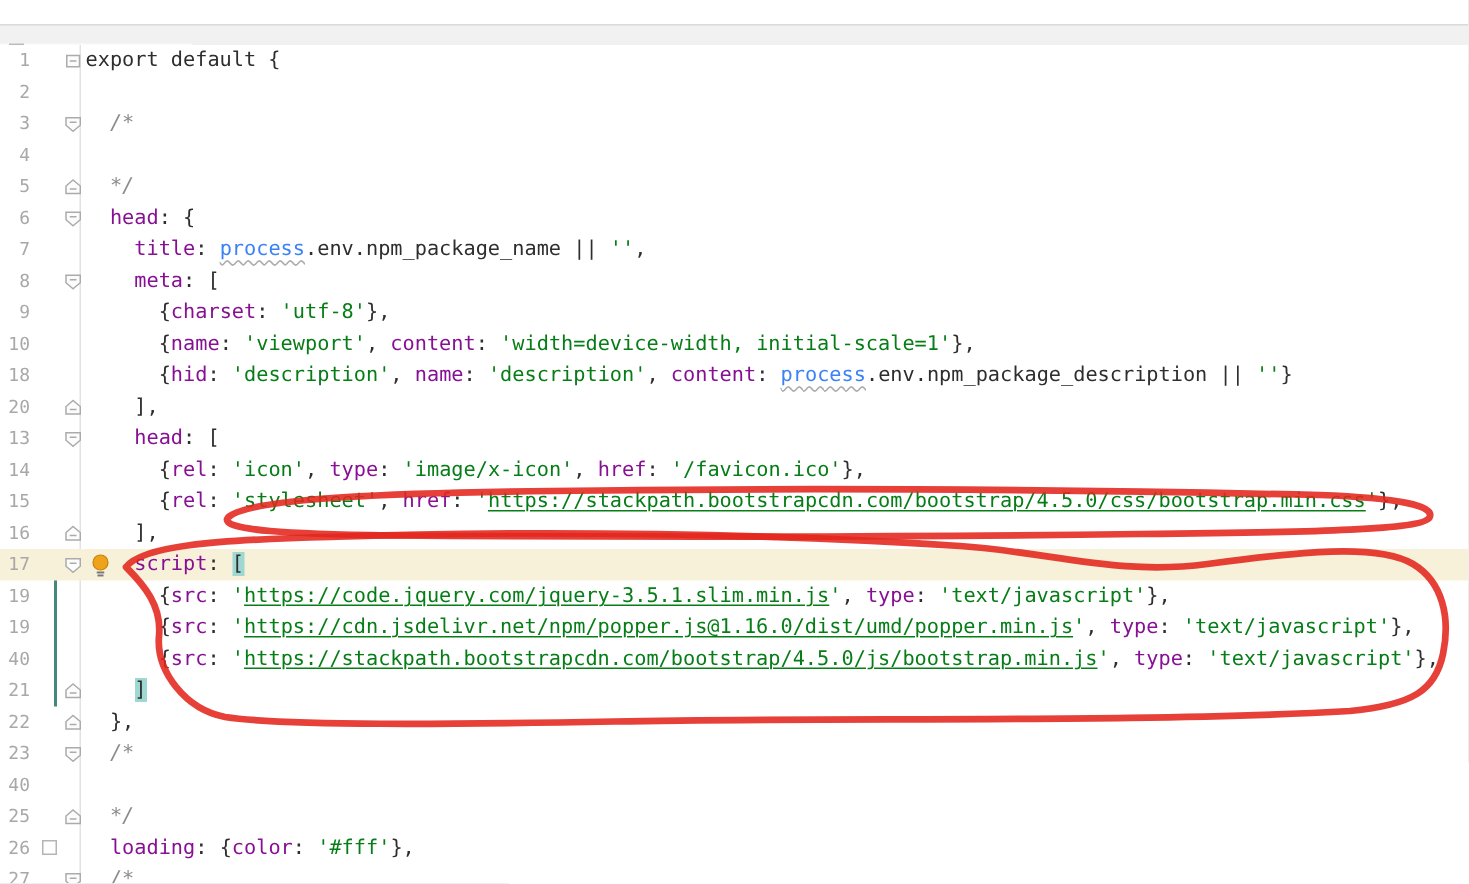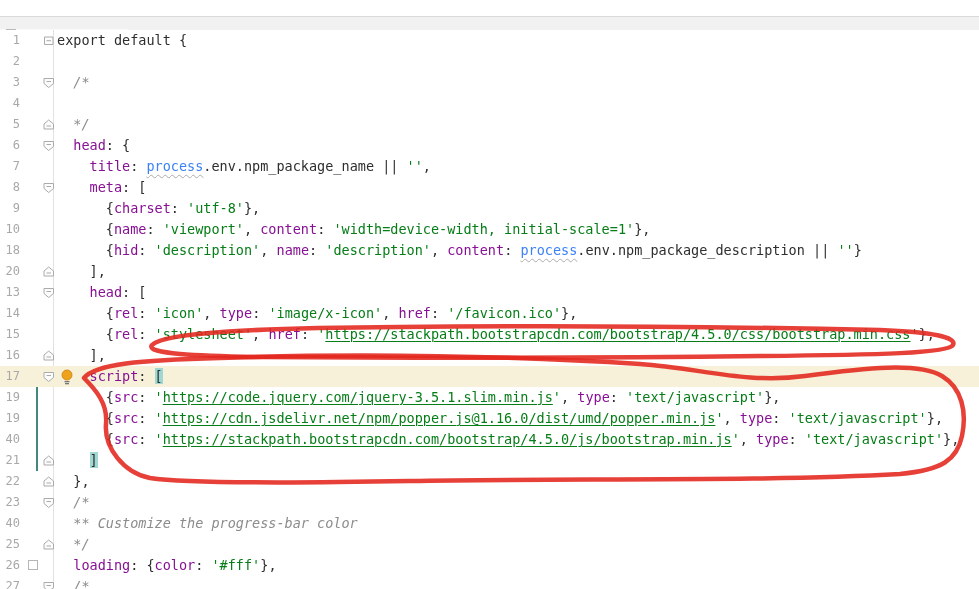--- a/index.html
+++ b/index.html
@@ -308,21 +308,20 @@
             </div>
           </div>
           <div class="code"><span class="seg-comment">  /*</span></div>
         </div>
         <div class="row">
           <div class="gutter">
             <div class="lnum">40</div>
             <div class="extra"></div>
             <div class="fold"></div>
           </div>
-          <div class="code"><span class="seg-comment">  ** Customize the progress-bar color</span></div>
         </div>
         <div class="row">
           <div class="gutter">
             <div class="lnum">25</div>
             <div class="extra"></div>
             <div class="fold">
               <svg width="12" height="12" viewBox="0 0 12 12">
                 <path d="M1 10 H10.5 V5 L5.7 1 L1 5 Z M3.5 7 H8" fill="#FCFCFC" stroke="#ABABAB" stroke-width="1"></path>
               </svg>
             </div>

